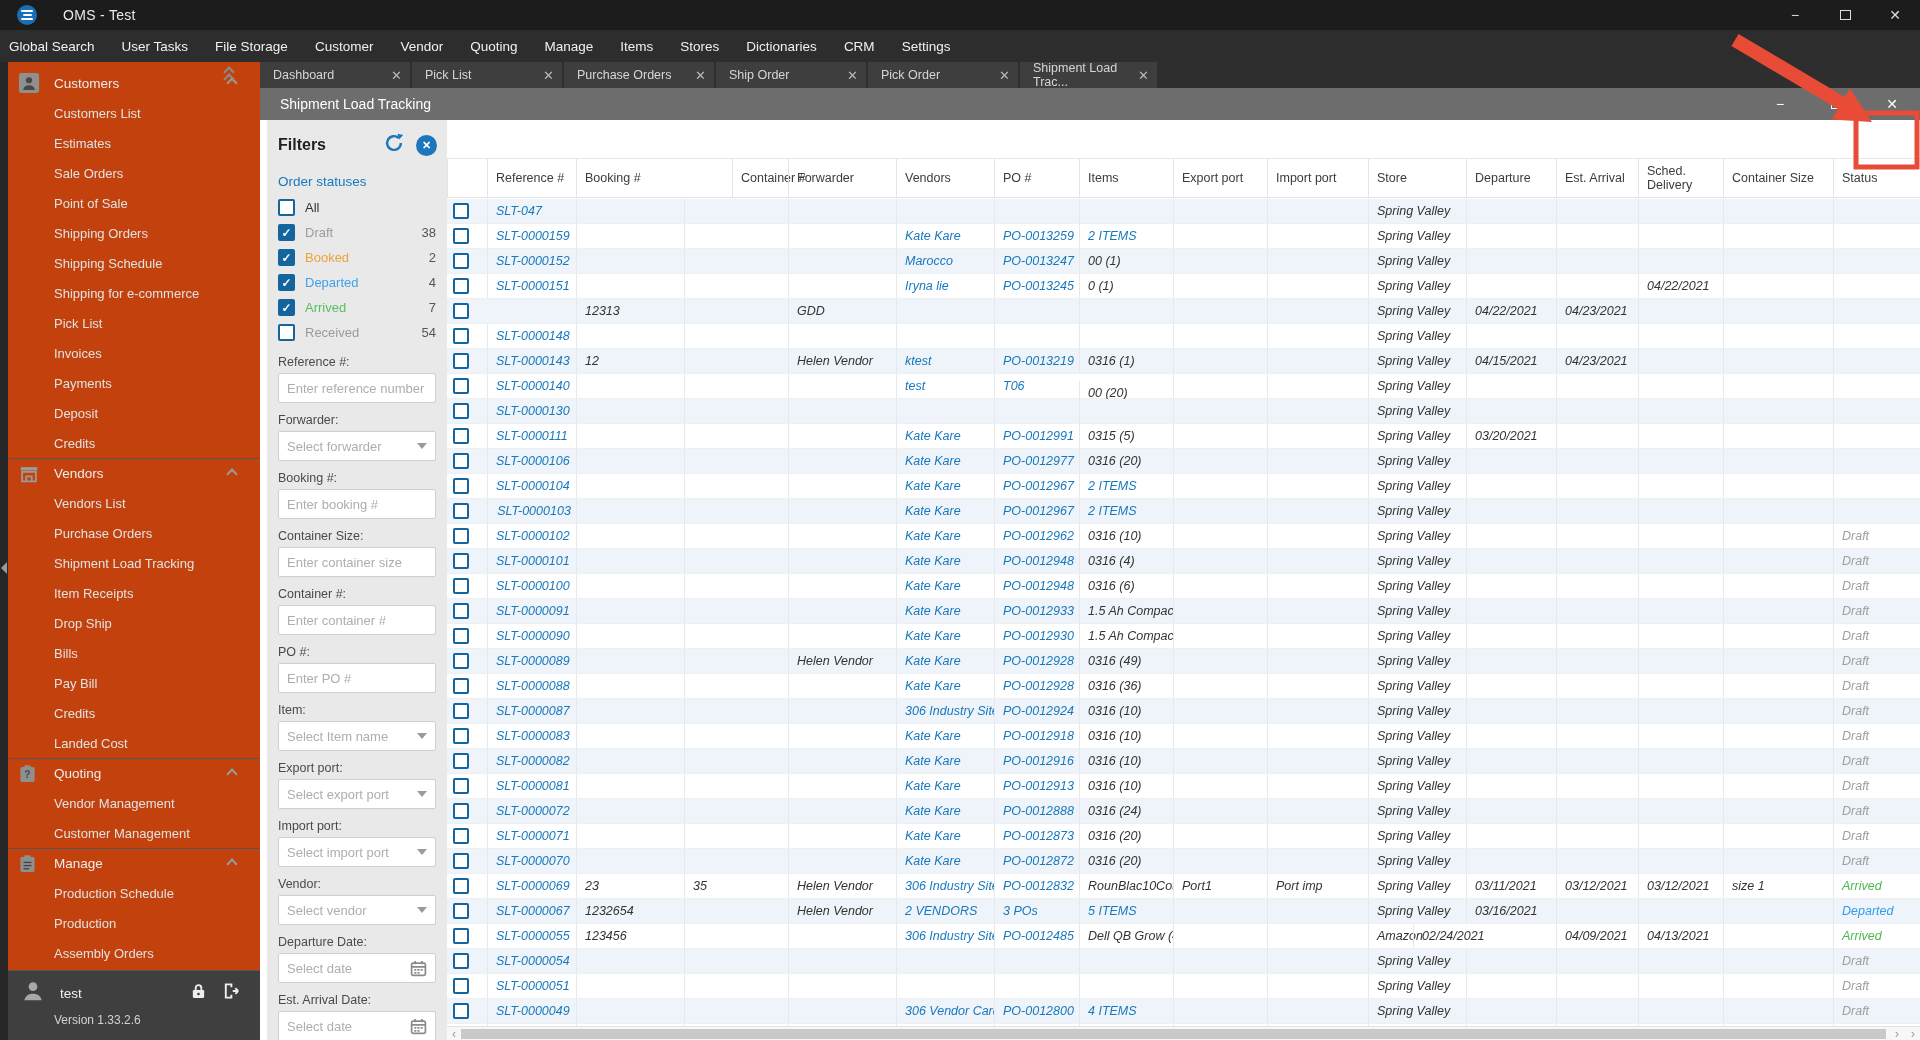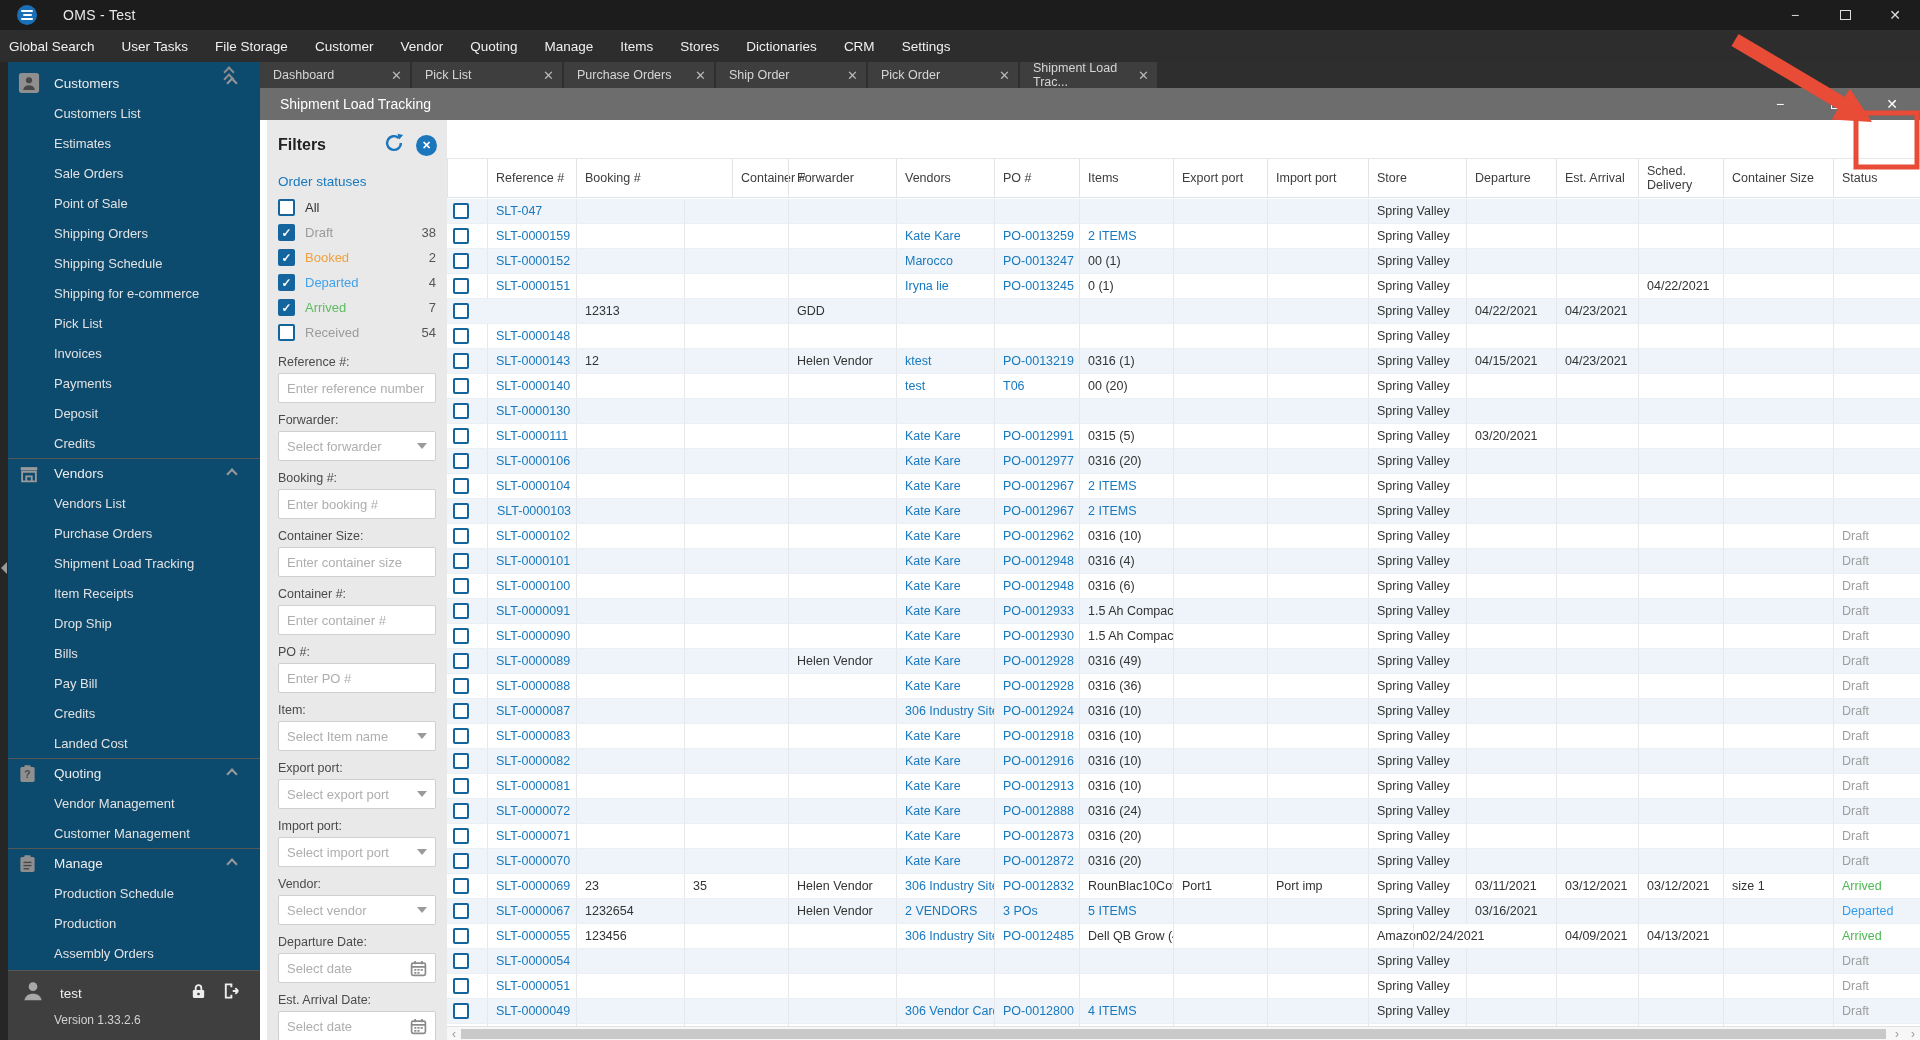--- a/index.html
+++ b/index.html
@@ -32,21 +32,21 @@
     align-items:center; padding:0 8px 0 13px; margin-right:2px; }
   .tab:last-child { width:137px; }
   .tab .x { margin-left:auto; color:#b9b9b9; font-size:13px; padding-left:6px; }
 
   .side-chevrons { position:absolute; left:222px; top:66px; width:16px; height:18px; z-index:5; }
   .chev { width:8px; height:8px; border-left:2px solid #8d8d8d; border-top:2px solid #8d8d8d;
     transform:rotate(45deg); position:absolute; left:3px; }
   .chev.c1 { top:2px; } .chev.c2 { top:9px; }
 
   
-  .sidebar { position:absolute; left:0; top:62px; bottom:0; width:260px; background:#0c4a6e; }
+  .sidebar { position:absolute; left:0; top:62px; bottom:0; width:260px; background:#c2410c; }
   .sidestrip { position:absolute; left:0; top:0; width:8px; height:100%; background:#262626; }
   .collapse-arrow { position:absolute; left:1px; top:500px; width:0; height:0;
     border-top:6px solid transparent; border-bottom:6px solid transparent;
     border-right:6px solid #9a9a9a; }
   .side-scroll { padding-top:6px; }
   .sec-head { height:30px; display:flex; align-items:center; color:#ececec; font-size:13.5px; }
   .sec-head.bordered { border-top:1px solid #565656; }
   .sec-ico { width:22px; margin-left:18px; margin-right:14px; display:flex; align-items:center; }
   .sec-chev { margin-left:auto; margin-right:24px; width:8px; height:8px;
     border-left:2px solid #9a9a9a; border-top:2px solid #9a9a9a; transform:rotate(45deg); }
@@ -105,21 +105,21 @@
   .btn-receive { left:1319px; width:93px; background:#b5b5b5; }
   .gear-wrap { position:absolute; left:1420px; top:3px; width:46px; height:33px; display:flex;
     align-items:center; justify-content:center; }
 
   .thead { position:absolute; top:38px; left:0; right:0; height:40px; border-top:1px solid #e7e7e7;
     border-bottom:1px solid #dfe3e6; background:#fff; }
   .hcell { position:absolute; top:0; height:100%; display:flex; align-items:center;
     padding:0 4px 0 8px; font-size:12.5px; color:#3c3c3c; border-left:1px solid #e4e4e4;
     line-height:1.15; overflow:hidden; }
   .rows { position:absolute; top:79px; left:0; right:0; bottom:14px; overflow:hidden; }
-  .row { position:relative; height:25px; border-bottom:1px solid #edf0f3; background:#fff; }
+  .row { position:relative; height:25px; border-bottom:1px solid #edf0f3; background:#fff;font-style:italic; }
   .row.stripe { background:#eef4f9; }
   .cell { position:absolute; top:0; height:100%; display:flex; align-items:center;
     padding:0 4px 0 8px; font-size:12.5px; color:#333; border-left:1px solid #e6e9ec;
     overflow:hidden; white-space:nowrap; }
   .cell.first { border-left:none; }
   .link { color:#1878be; }
   .st-draft { color:#9e9e9e; } .st-arrived { color:#4cb950; } .st-departed { color:#2e9df0; }
   .row-cb { width:16px; height:16px; border:2px solid #14649e; border-radius:2px; background:#fff;
     margin-left:6px; flex:none; }
 
@@ -869,21 +869,21 @@
           </div>
           <div class="cell" style="left: 341px; width: 108px;">
             <span></span>
           </div>
           <div class="cell" style="left: 449px; width: 98px;">
             <span class="link">test</span>
           </div>
           <div class="cell" style="left: 547px; width: 85px;">
             <span class="link">T06</span>
           </div>
-          <div class="cell" style="left: 632px; width: 94px;">
+          <div class="cell" style="left: 632px; width: 94px; margin-top: 7px;">
             <span>00 (20)</span>
           </div>
           <div class="cell" style="left: 726px; width: 94px;">
             <span></span>
           </div>
           <div class="cell" style="left: 820px; width: 101px;">
             <span></span>
           </div>
           <div class="cell" style="left: 921px; width: 98px;">
             <span>Spring Valley</span>

